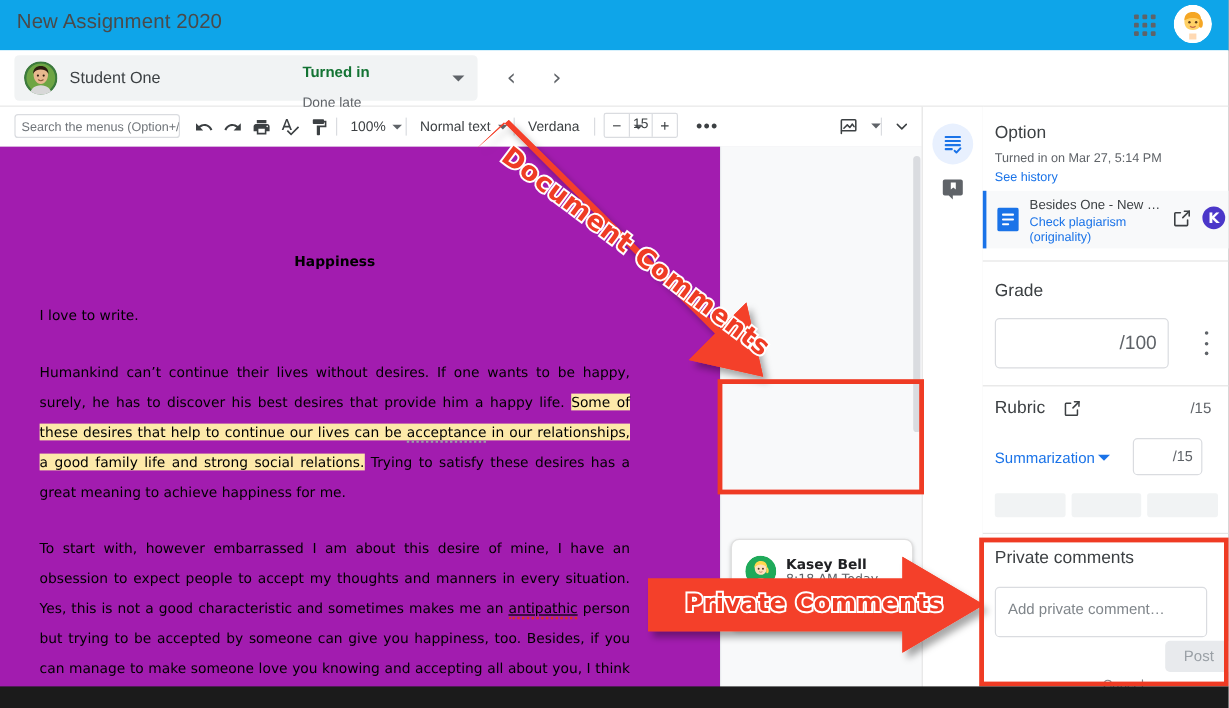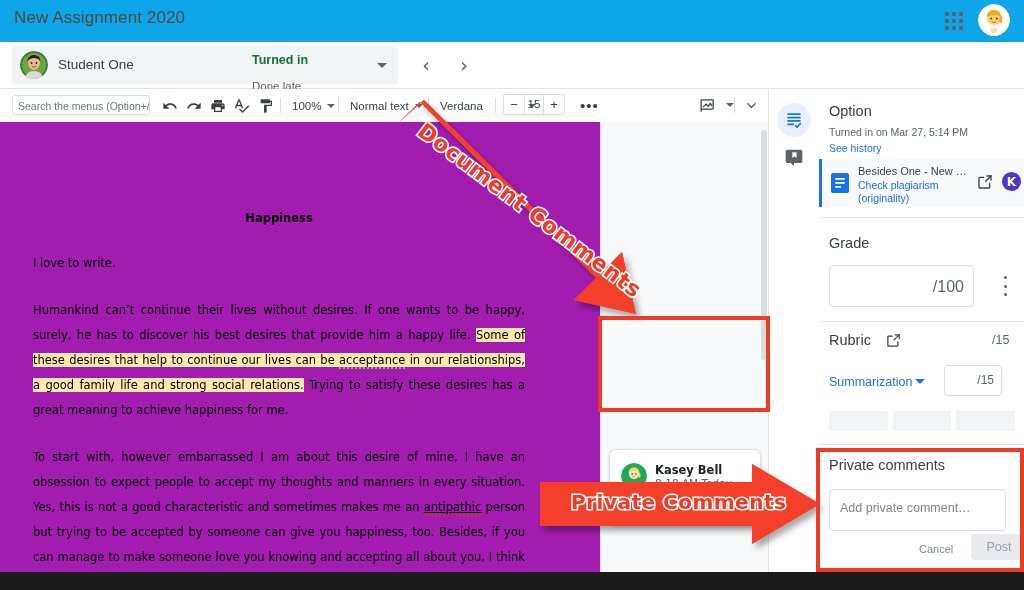--- a/index.html
+++ b/index.html
@@ -383,21 +383,21 @@
   #pc-title { position: absolute; left: 10px; top: 368px; }
   #pc-input {
     position: absolute; left: 10px; top: 400px;
     width: 177px; height: 42px;
     border: 1px solid #dadce0; border-radius: 4px;
     box-sizing: border-box;
     font-size: 12.5px; color: #80868b;
     padding: 11px 10px;
   }
   #pc-cancel {
-    position: absolute; left: 100px; top: 454px;
+    position: absolute; left: 100px; top: 476px;
     font-size: 11px; color: #80868b; cursor: pointer;
   }
   #pc-post {
     position: absolute; left: 152px; top: 445px;
     width: 56px; height: 26px;
     background: #e8eaed; color: #9aa0a6;
     border: none; border-radius: 4px;
     font-size: 12.5px; font-family: "Liberation Sans", sans-serif;
     cursor: pointer;
   }

